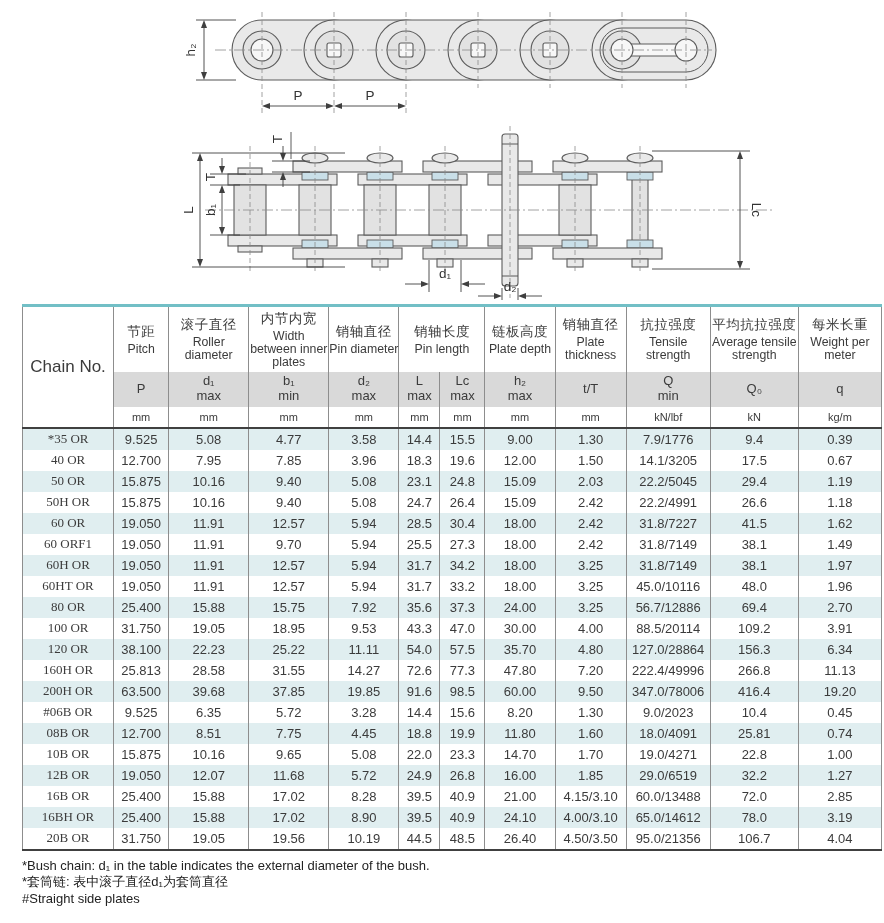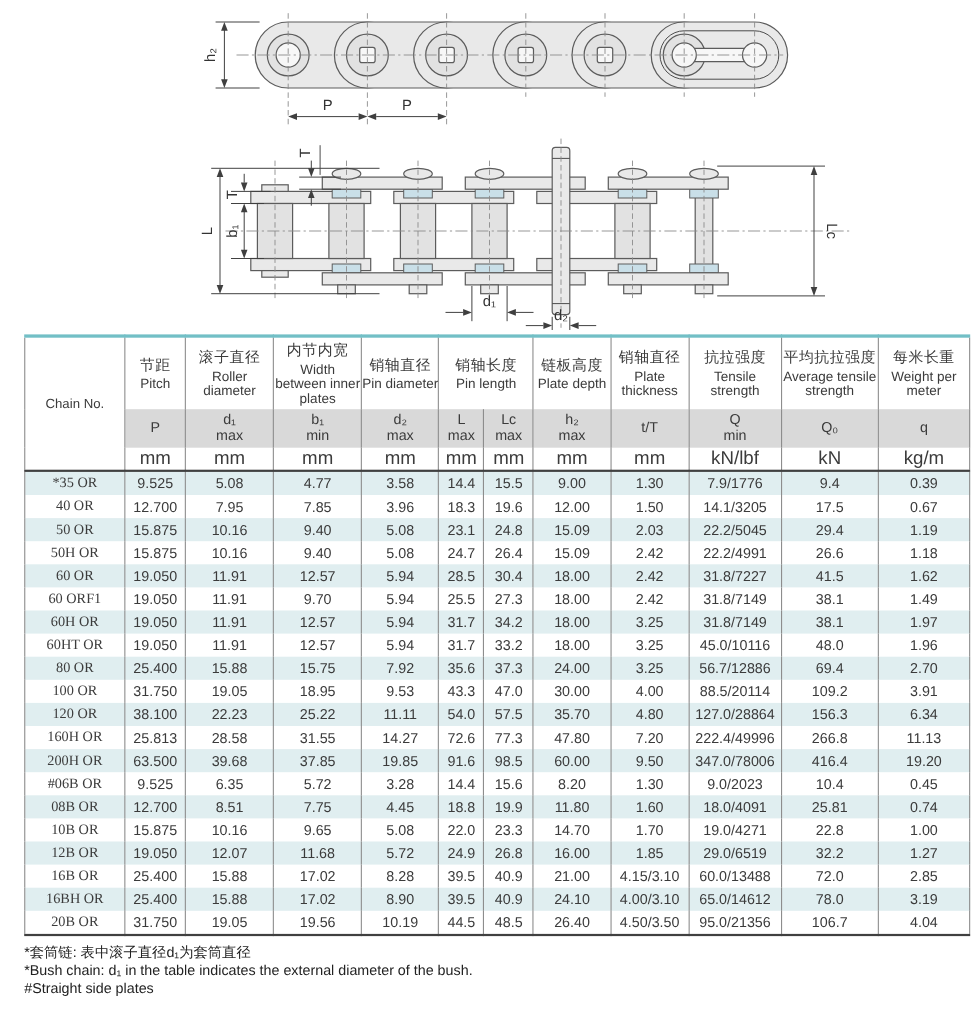--- a/index.html
+++ b/index.html
@@ -14,30 +14,30 @@
   .thin{fill:none;stroke:#4a4a4a;stroke-width:0.9;}
   .dim{fill:none;stroke:#3f3f3f;stroke-width:0.9;}
   .ah{fill:#3f3f3f;stroke:none;}
   .cl{fill:none;stroke:#8a8a8a;stroke-width:0.8;stroke-dasharray:11 3 2 3;}
   .vd{fill:none;stroke:#8a8a8a;stroke-width:0.8;stroke-dasharray:5 3;}
 
   .spec{margin:0 0 0 22px;border-collapse:collapse;table-layout:fixed;width:860px;
         border-top:3px solid #72bfc6;border-left:1px solid #8d8d8d;border-right:1px solid #8d8d8d;
         border-bottom:2px solid #404040;}
   .spec th,.spec td{border-left:1px solid #8d8d8d;padding:0;text-align:center;font-weight:normal;color:#3b3b3b;}
-  .chain-th{border-left:none !important;background:#fff;font-size:12px;margin-left:25px;}
+  .chain-th{border-left:none !important;background:#fff;font-size:17px;margin-left:25px;}
   .name-row{height:66px;}
   .name-row th{vertical-align:middle;}
   .cn{font-size:13.5px;letter-spacing:0.5px;}
   .en{font-size:12.3px;line-height:1.04;margin-top:2px;}
   .sym-row{height:35px;}
   .sym-row th{background:#d9d9d9;}
   .sym-row div{font-size:13px;line-height:1.12;}
   .unit-row{height:21px;}
-  .unit-row th{font-size:17px;}
+  .unit-row th{font-size:11px;}
   .spec thead{border-bottom:2px solid #404040;}
   .spec tbody td{height:21px;font-size:13px;}
   .spec tbody tr.stripe td{background:#e0eef0;}
   .chain-col{border-left:none !important;font-family:Liberation Serif, serif;}
   .footnotes{margin:7px 0 0 22px;font-size:13px;line-height:1.3;color:#222;}
 </style>
 </head>
 <body>
 
 <div class="page">
@@ -570,18 +570,18 @@
           <td>26.40</td>
           <td>4.50/3.50</td>
           <td>95.0/21356</td>
           <td>106.7</td>
           <td>4.04</td>
         </tr>
       </tbody>
   </table>
 
   <div class="footnotes">
+      <div>*Bush chain: d₁ in the table indicates the external diameter of the bush.</div>
       <div>*套筒链: 表中滚子直径d₁为套筒直径</div>
-      <div>*Bush chain: d₁ in the table indicates the external diameter of the bush.</div>
       <div>#Straight side plates</div>
     </div>
 
 </div>
 
 </body></html>

